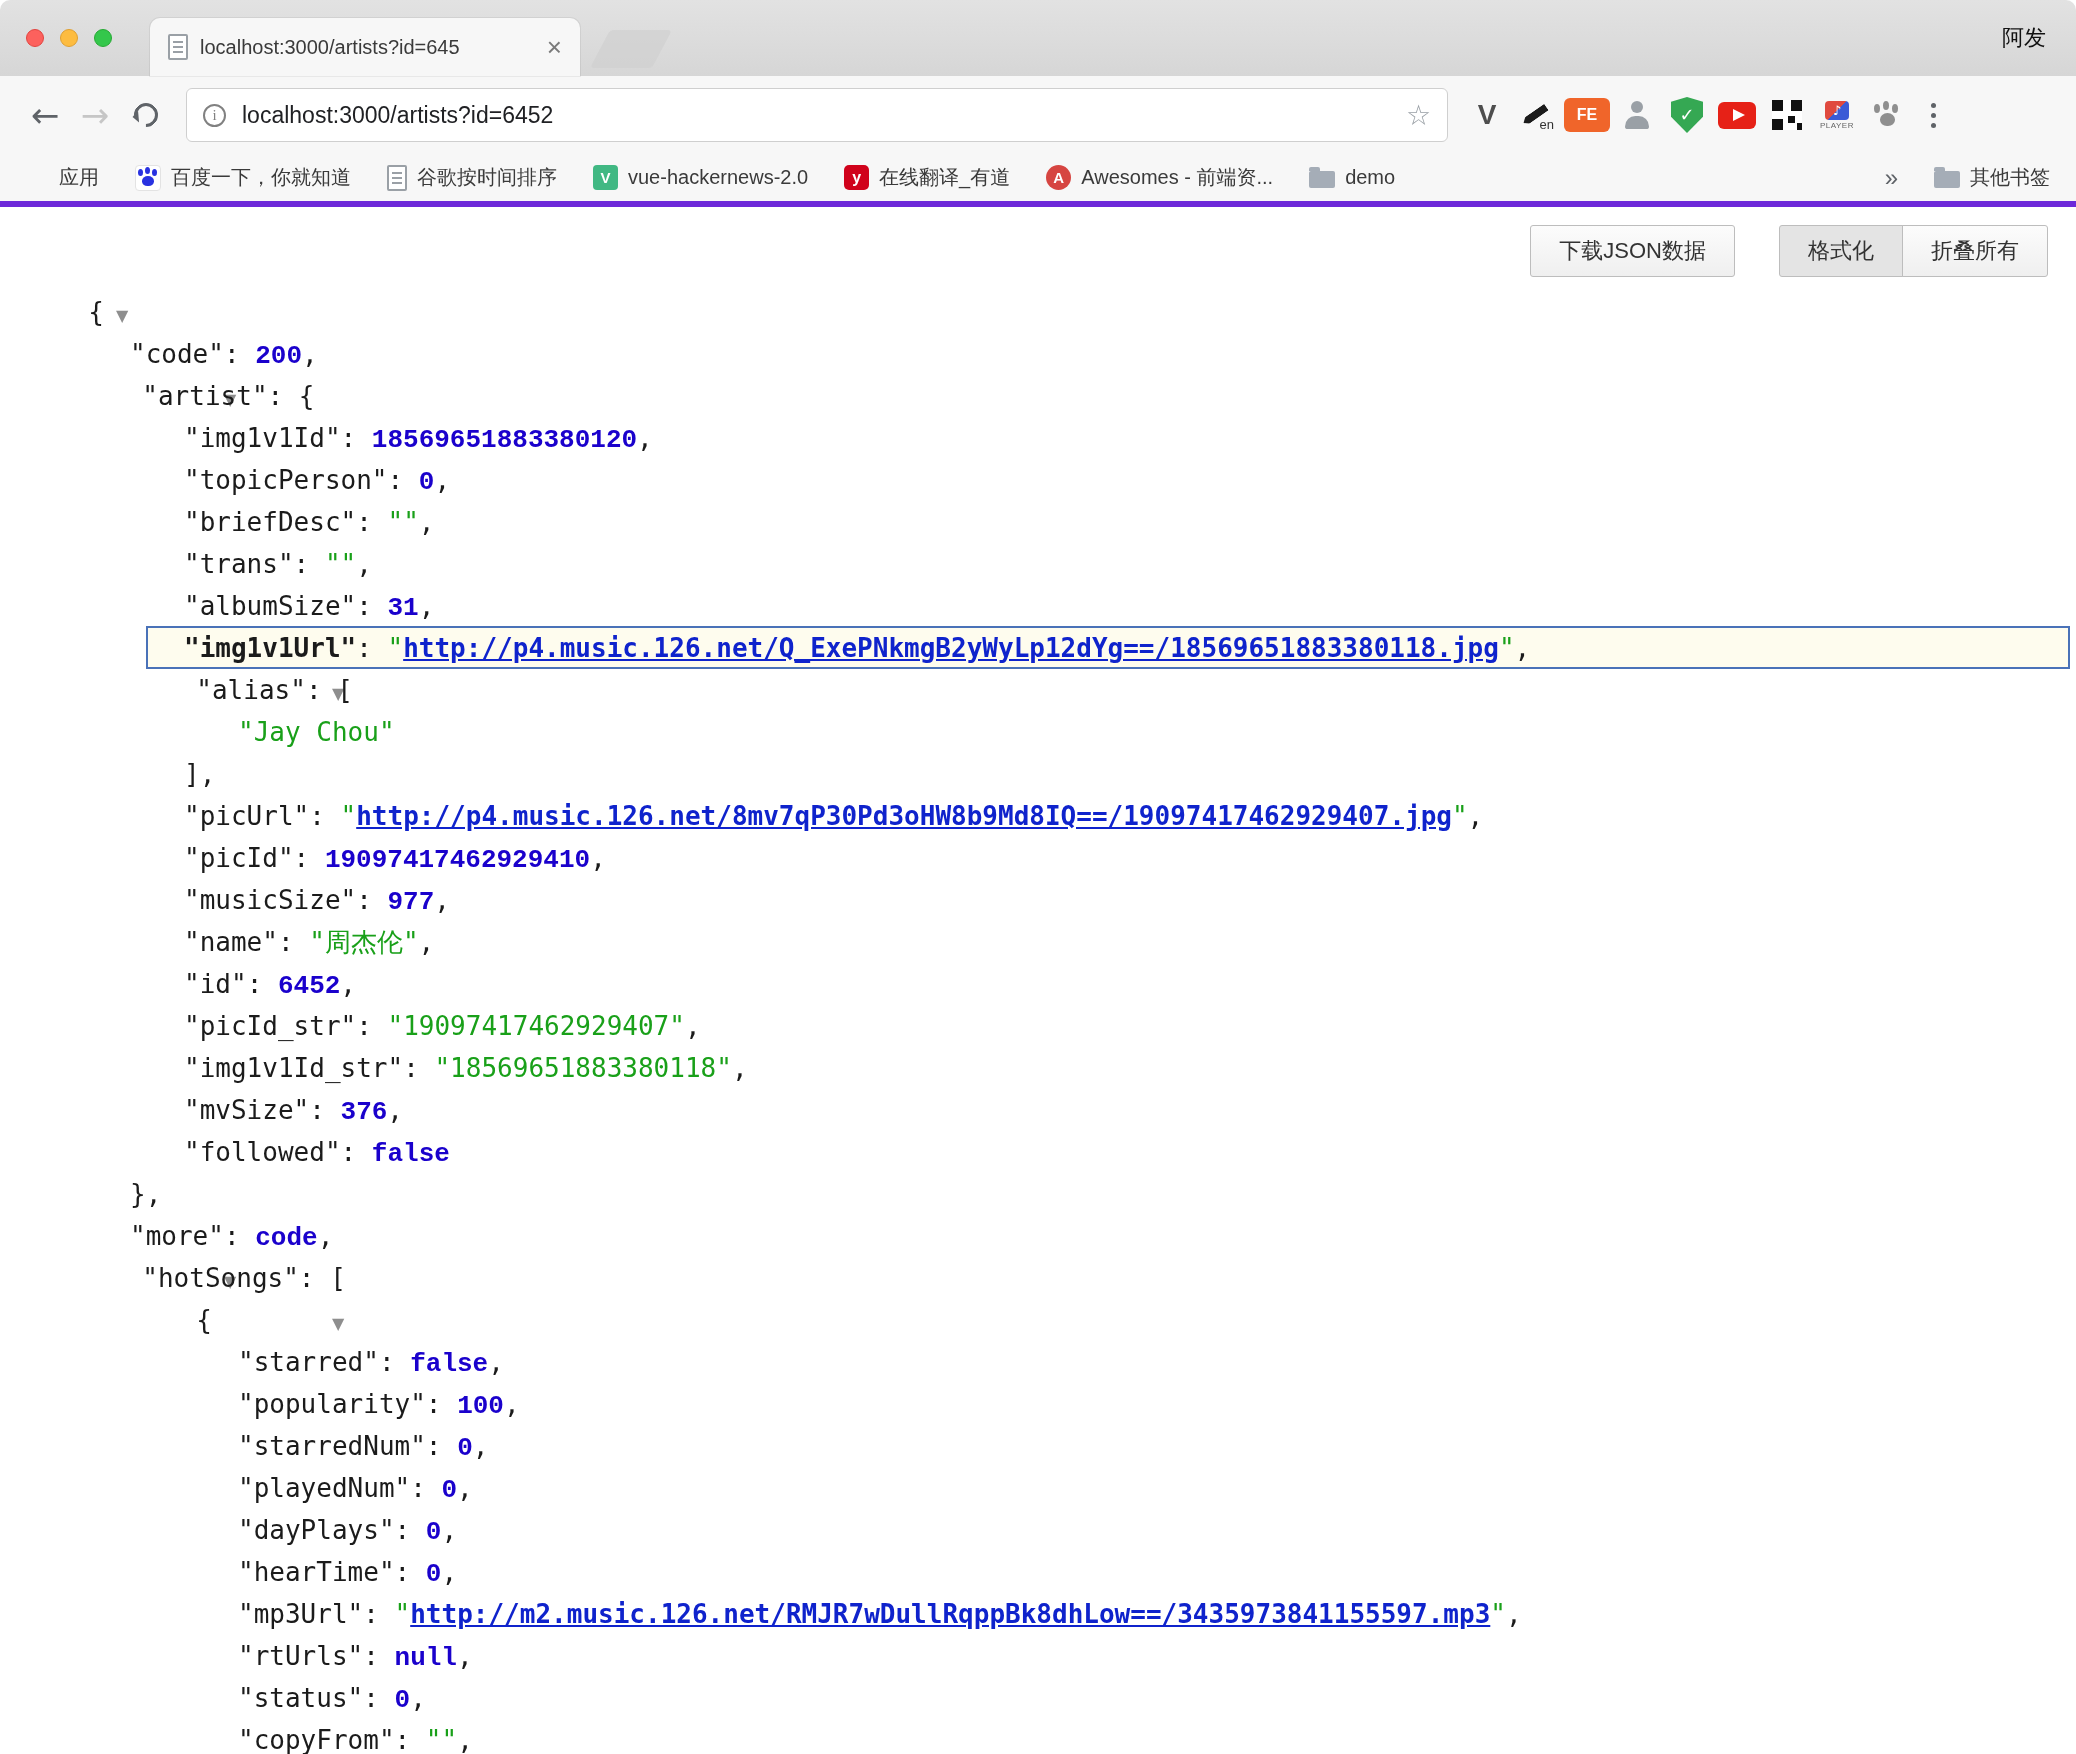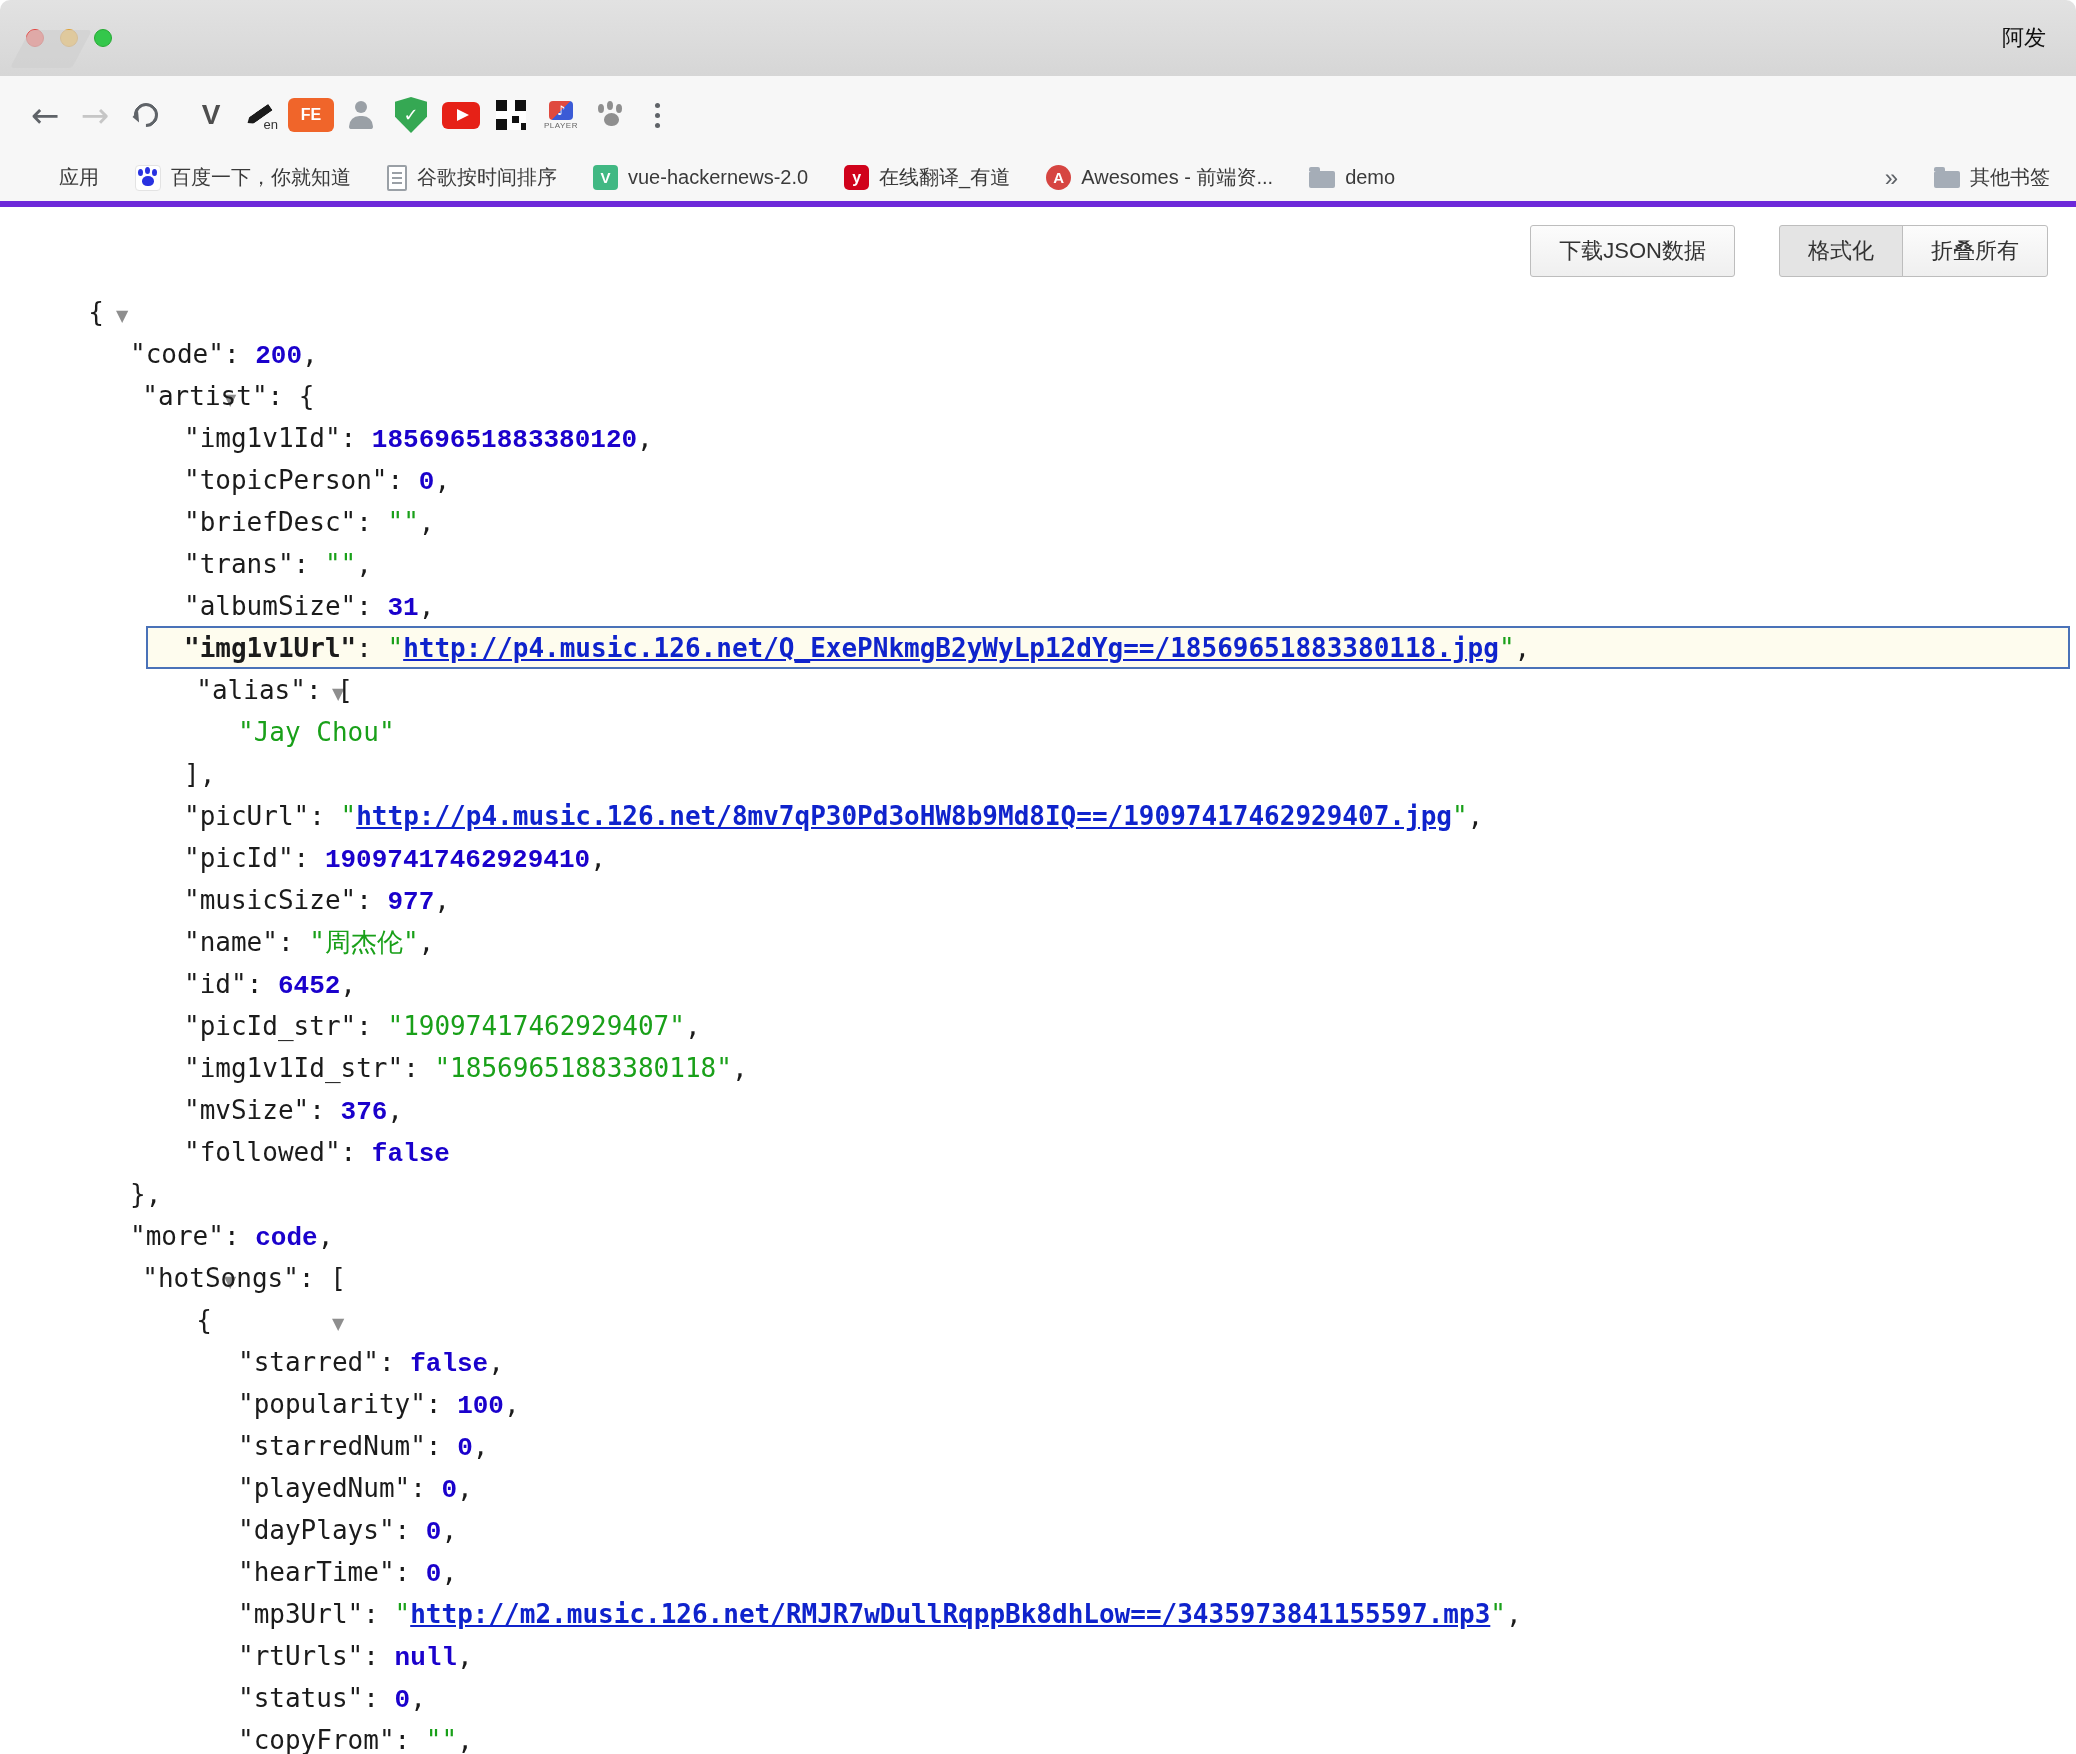--- a/index.html
+++ b/index.html
@@ -156,29 +156,39 @@
 <body>
 
 <div class="window">
 
   <div class="tabstrip">
     <div class="lights">
       <span class="light red"></span>
       <span class="light yellow"></span>
       <span class="light green"></span>
     </div>
+    <div class="tab">
+      <span class="page"></span>
+      <span class="tab-title">localhost:3000/artists?id=645</span>
+      <span class="tab-close">×</span>
+    </div>
     <div class="newtab-stub"></div>
     <div class="profile">阿发</div>
   </div>
 
   <div class="toolbar">
     <div class="navbtn">←</div>
     <div class="navbtn disabled">→</div>
     <div class="reload-wrap">
       <span class="reload-icon"></span>
+    </div>
+    <div class="omnibox">
+      <span class="info-icon"></span>
+      <span class="url">localhost:3000/artists?id=6452</span>
+      <span class="star">☆</span>
     </div>
     <div class="extensions">
         <div class="ext">
           <span class="vlet">V</span>
         </div>
         <div class="ext">
           <span class="pen">
             <span class="pen-en">en</span>
           </span>
         </div>

